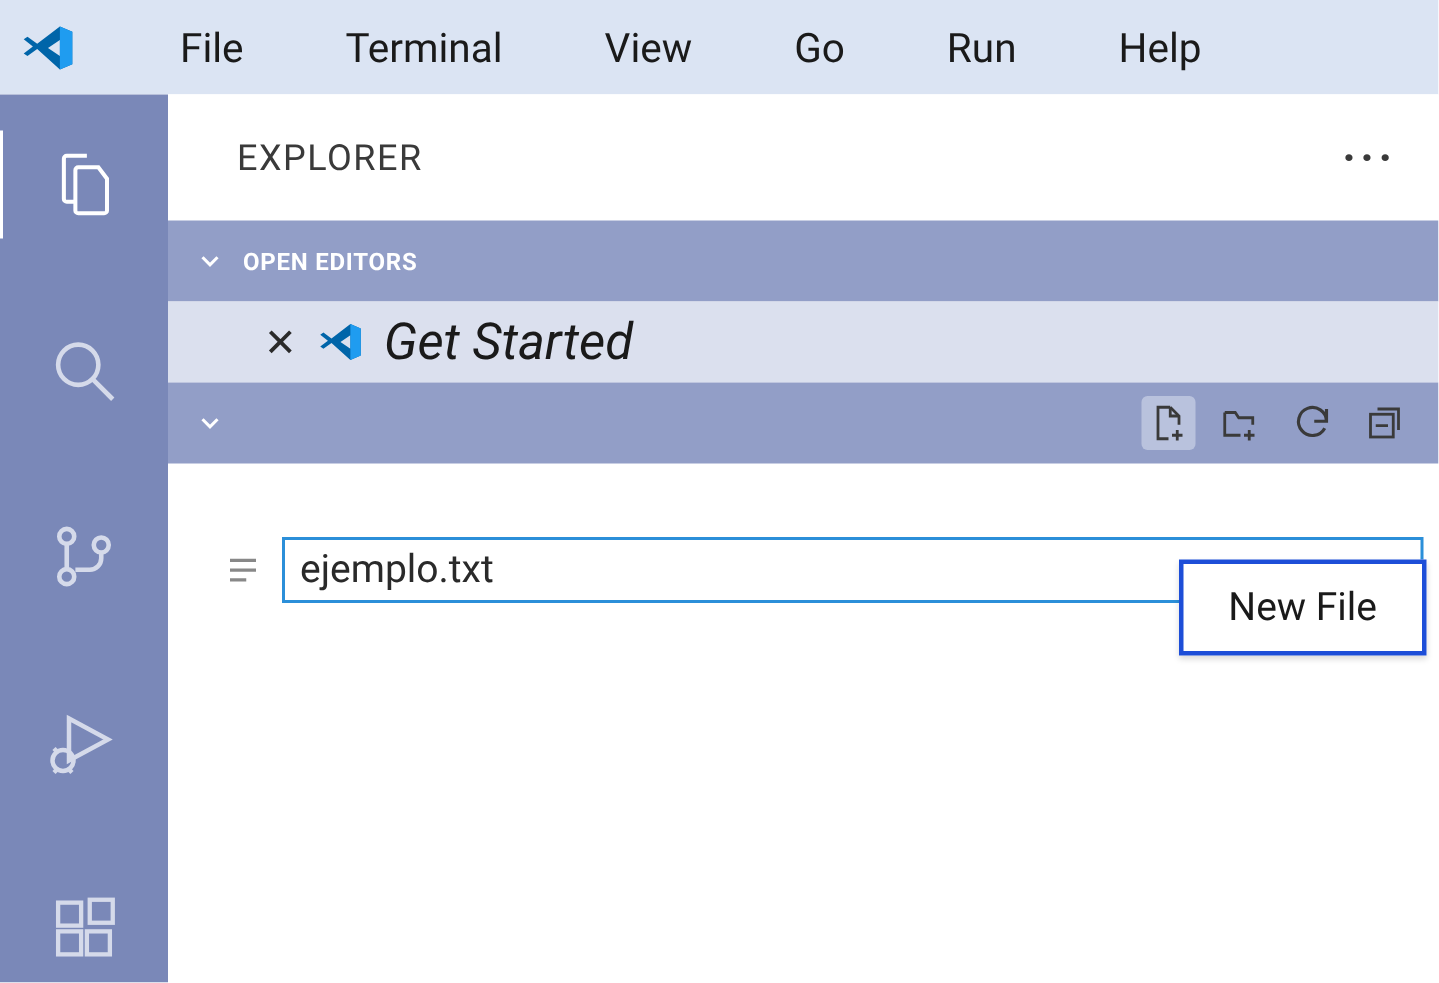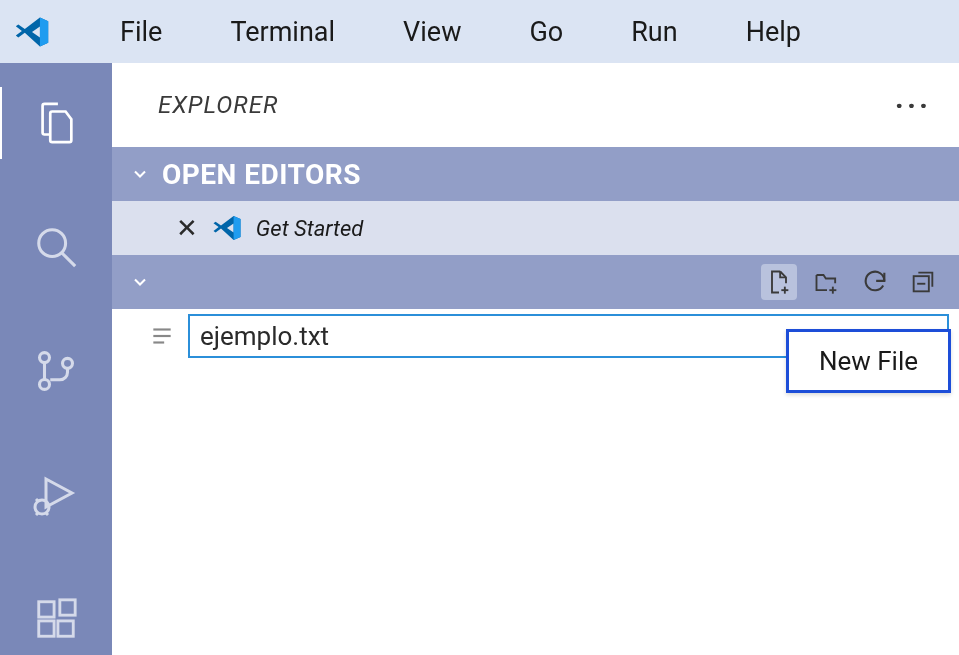--- a/index.html
+++ b/index.html
@@ -70,21 +70,20 @@
     display: flex;
     align-items: center;
     justify-content: space-between;
     padding: 0 28px 0 46px;
     color: #3a3a3a;
   }
   .sidebar-title {
     font-size: 24px;
     letter-spacing: 1px;
     font-weight: 400;
-    font-style: italic;
   }
   .sidebar-actions {
     font-size: 30px;
     letter-spacing: 3px;
     cursor: pointer;
     font-weight: 700;
   }
   .section-header {
     height: 54px;
     background: #929ec7;
@@ -93,21 +92,21 @@
     padding-left: 14px;
     color: #ffffff;
   }
   .section-header .chev {
     width: 28px;
     display: flex;
     align-items: center;
     justify-content: center;
   }
   .section-label {
-    font-size: 28px;
+    font-size: 16px;
     font-weight: 700;
     letter-spacing: 0.5px;
     margin-left: 8px;
   }
   .section-header-actions {
     margin-left: auto;
     display: flex;
     gap: 12px;
     padding-right: 18px;
     color: #3a3a3a;
@@ -132,30 +131,31 @@
     padding-left: 64px;
     gap: 14px;
   }
   .close-x {
     font-size: 26px;
     font-weight: 400;
     color: #2a2a2a;
     cursor: pointer;
   }
   .editor-label {
-    font-size: 22px;
+    font-size: 34px;
     font-style: italic;
     color: #1a1a1a;
   }
   .new-file-row {
     height: 54px;
     display: flex;
     align-items: center;
     padding-left: 36px;
     position: relative;
+    margin-top: 44px;
   }
   .text-file-icon {
     width: 28px;
     display: flex;
     align-items: center;
     justify-content: center;
     color: #7a7a7a;
   }
   .filename-input {
     flex: 1;

